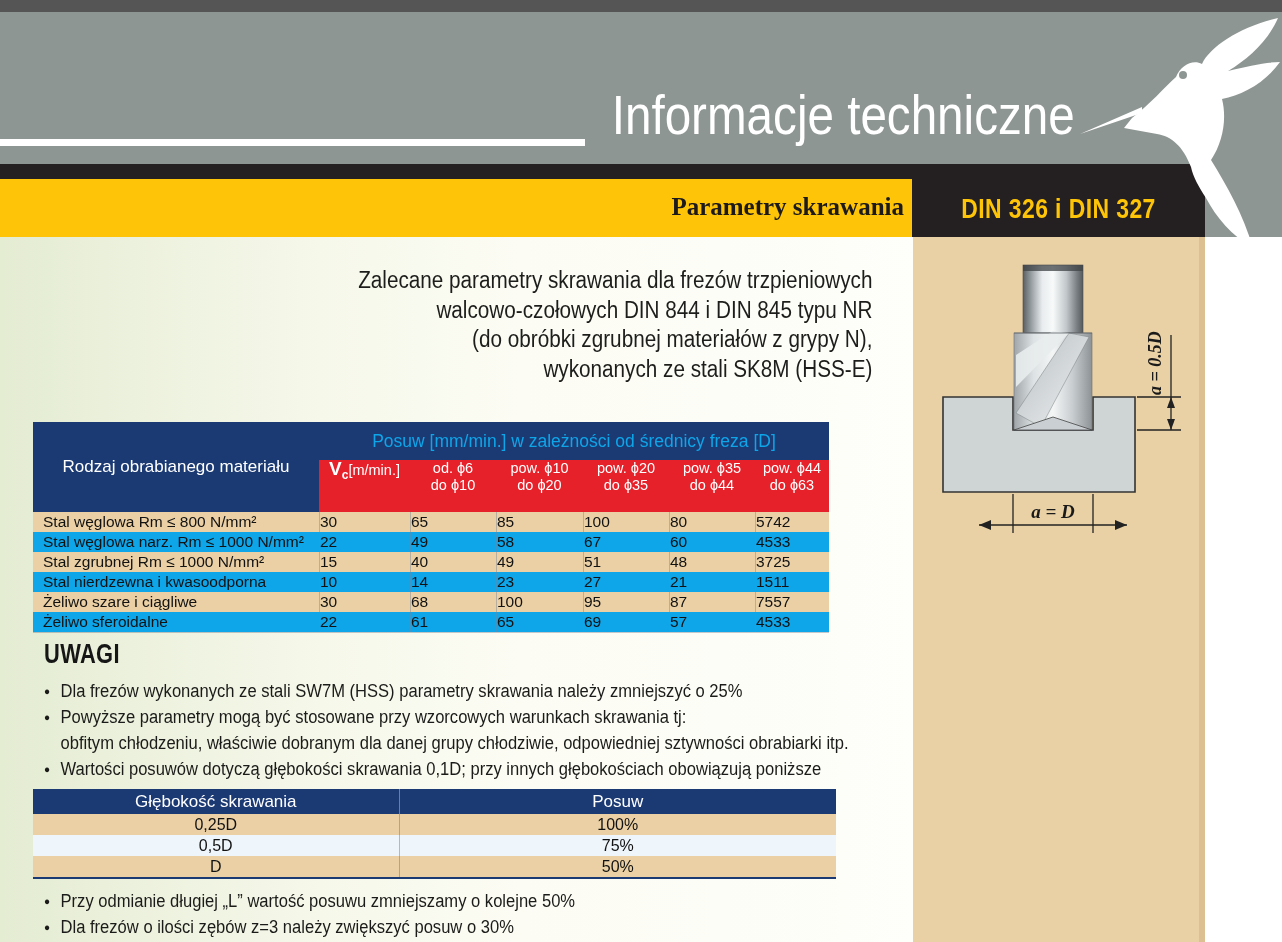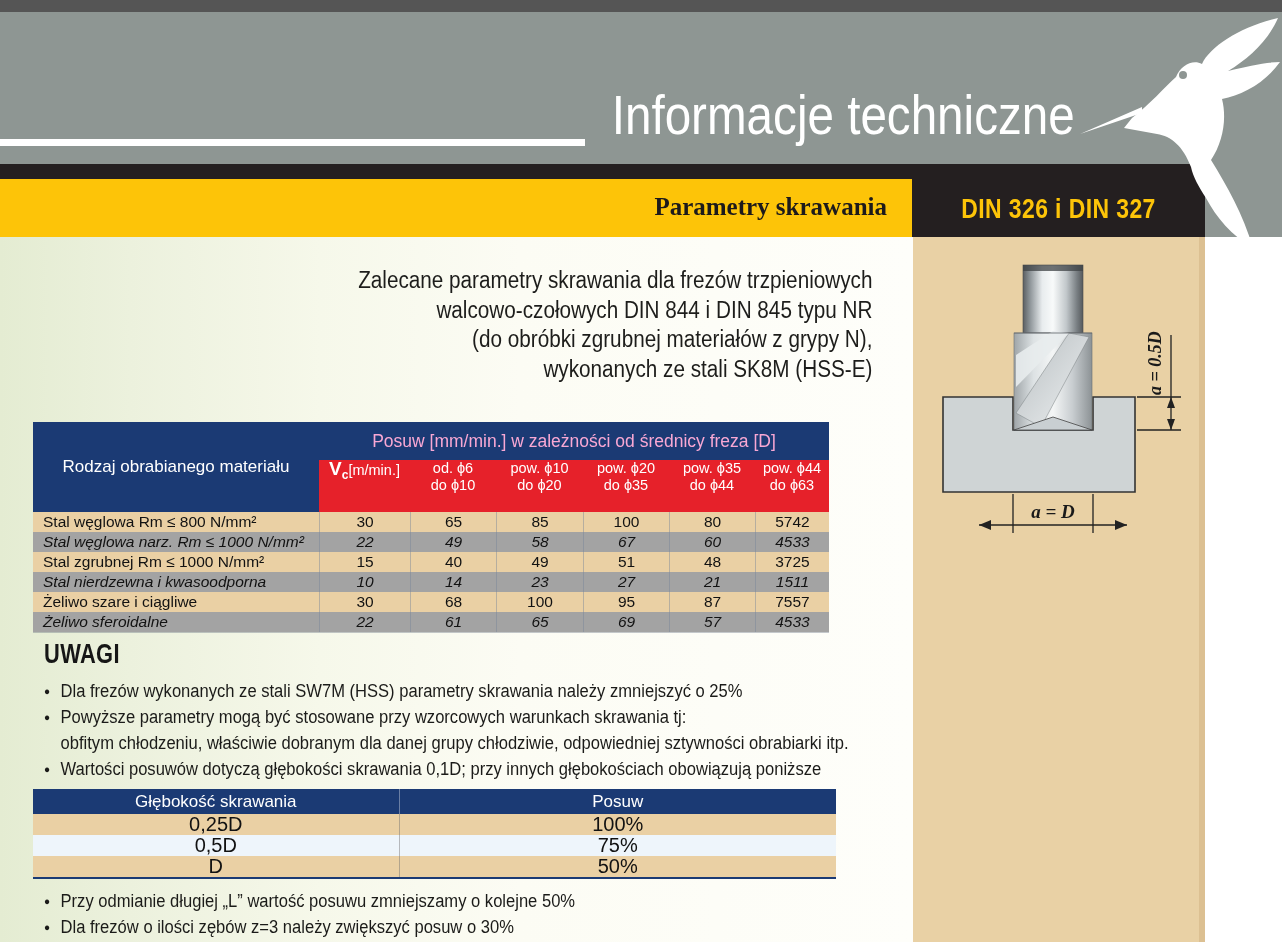--- a/index.html
+++ b/index.html
@@ -8,21 +8,21 @@
 
   
   .hdr-gray   { position:absolute; left:0; top:0; width:1282px; height:152px; background:#8e9693; }
   .hdr-gray2  { position:absolute; left:1205px; top:152px; width:77px; height:73px; background:#8e9693; }
   .hdr-black  { position:absolute; left:0; top:152px; width:1205px; height:73px; background:#241f20; }
   .hdr-yellow { position:absolute; left:0; top:167px; width:912px; height:58px; background:#fdc408; }
   .hdr-line   { position:absolute; left:0; top:127px; width:585px; height:7px; background:#fff; }
   .page-title { position:absolute; right:207px; top:74px; height:58px; line-height:58px;
                 color:#fff; font-size:56px; font-weight:400; white-space:nowrap;
                 transform:scaleX(.85); transform-origin:100% 50%; letter-spacing:0; }
-  .banner-left-label  { position:absolute; right:395px; top:181px; color:#1d1a1b;
+  .banner-left-label  { position:absolute; right:378px; top:181px; color:#1d1a1b;
                 font-family:"Liberation Serif", serif; font-weight:700; font-size:25px; white-space:nowrap; }
   .banner-right-label { position:absolute; left:912px; top:181px; width:293px; text-align:center;
                 color:#fdc408; font-weight:700; font-size:28px; white-space:nowrap;
                 transform:scaleX(.82); transform-origin:50% 50%; letter-spacing:.5px; }
   .bird-svg   { position:absolute; left:1080px; top:6px; width:202px; height:247px; z-index:5; }
 
   
   .content-bg { position:absolute; left:0; top:225px; width:913px; height:717px;
                 background:linear-gradient(90deg,#e4ecd2 0px,#ecf1dd 130px,#f6f8ea 320px,#fcfcf4 520px,#fefefa 100%); }
   .side-panel { position:absolute; left:913px; top:225px; width:292px; height:717px; background:#e9d1a5; }
@@ -32,51 +32,51 @@
   .intro { position:absolute; right:410px; top:254px; text-align:right; color:#1d1d1b;
            font-size:23px; line-height:29.5px; white-space:pre-line;
            transform:scaleX(.9); transform-origin:100% 0; }
 
   
   .t1 { position:absolute; left:33px; top:410px; width:796px; }
   .t1-head { display:flex; height:90px; }
   .t1-corner { width:286px; background:#1b3a74; color:#fff; display:flex; align-items:center;
                justify-content:center; font-size:17px; }
   .t1-right { width:510px; display:flex; flex-direction:column; }
-  .t1-title { height:41px; background:#1b3a74; color:#f9a8d4; text-align:center; line-height:38px; font-size:17.5px; }
+  .t1-title { height:41px; background:#1b3a74; color:#0ea5e9; text-align:center; line-height:38px; font-size:17.5px; }
   .t1-redrow { height:55px; background:#e6212a; display:flex; color:#fff; }
   .t1-redrow .hc { display:flex; align-items:flex-start; justify-content:center; text-align:center;
                    font-size:14.5px; line-height:17px; white-space:pre-line; }
   .c0{width:91px;} .c1{width:86px;} .c2{width:87px;} .c3{width:86px;} .c4{width:86px;} .c5{width:74px;}
   .vc-v { font-weight:700; font-size:19px; } .vc-sub { font-weight:700; font-size:12px; vertical-align:-4px; }
   .vc-unit { font-size:14.5px; }
   .t1-row { display:flex; height:20px; line-height:20px; font-size:15.5px; color:#121212; }
   .t1-row.odd  { background:#ead0a4; }
-  .t1-row.even { background:#a3a3a3;font-style:italic; }
+  .t1-row.even { background:#0ea5e9; }
   .t1-mat { width:286px; padding-left:10px; white-space:nowrap; overflow:hidden; }
-  .t1-val { text-align:center; border-left:1px solid rgba(120,132,152,.45); }
+  .t1-val { text-align:left; border-left:1px solid rgba(120,132,152,.45); }
   .t1-body { border-bottom:1px solid rgba(90,100,120,.35); }
 
   
   .uwagi-heading { position:absolute; left:44px; top:626px; font-size:28px; font-weight:700; color:#161616;
                    transform:scaleX(.78); transform-origin:0 0; letter-spacing:.5px; }
   .blist { position:absolute; color:#1b1b19; font-size:18px; line-height:26px; width:940px;
            transform:scaleX(.92); transform-origin:0 0; }
   .blist.uwagi { left:44px; top:666px; }
   .blist.notes { left:44px; top:876px; }
   .bl-line { white-space:nowrap; }
   .bl-line .dot { display:inline-block; width:18px; font-size:11px; vertical-align:2px; }
   .bl-line.cont { padding-left:18px; }
 
   
   .t2 { position:absolute; left:33px; top:777px; width:803px; border-bottom:2px solid #1b3a74; }
   .t2-head { display:flex; height:25px; background:#1b3a74; color:#fff; font-size:17px; line-height:26px; }
   .t2-head div { text-align:center; }
   .t2-c1 { width:402px; } .t2-c2 { width:481px; border-left:1px solid rgba(255,255,255,.35); }
-  .t2-row { display:flex; height:21px; line-height:21px; font-size:20px; color:#121212; }
+  .t2-row { display:flex; height:21px; line-height:21px; font-size:16px; color:#121212; }
   .t2-row.odd { background:#ead0a4; } .t2-row.even { background:#eef5fb;justify-content:flex-end; }
   .t2-row div { text-align:center; }
   .t2-row .t2-c2 { border-left:1px solid rgba(110,110,110,.45); }
 
   
   .diagram-svg { position:absolute; left:913px; top:225px; width:292px; height:717px; }
   .dim-label { font-family:"Liberation Serif", serif; font-style:italic; font-weight:700; fill:#1a1a1a; }
 </style>
 </head>
 <body>

